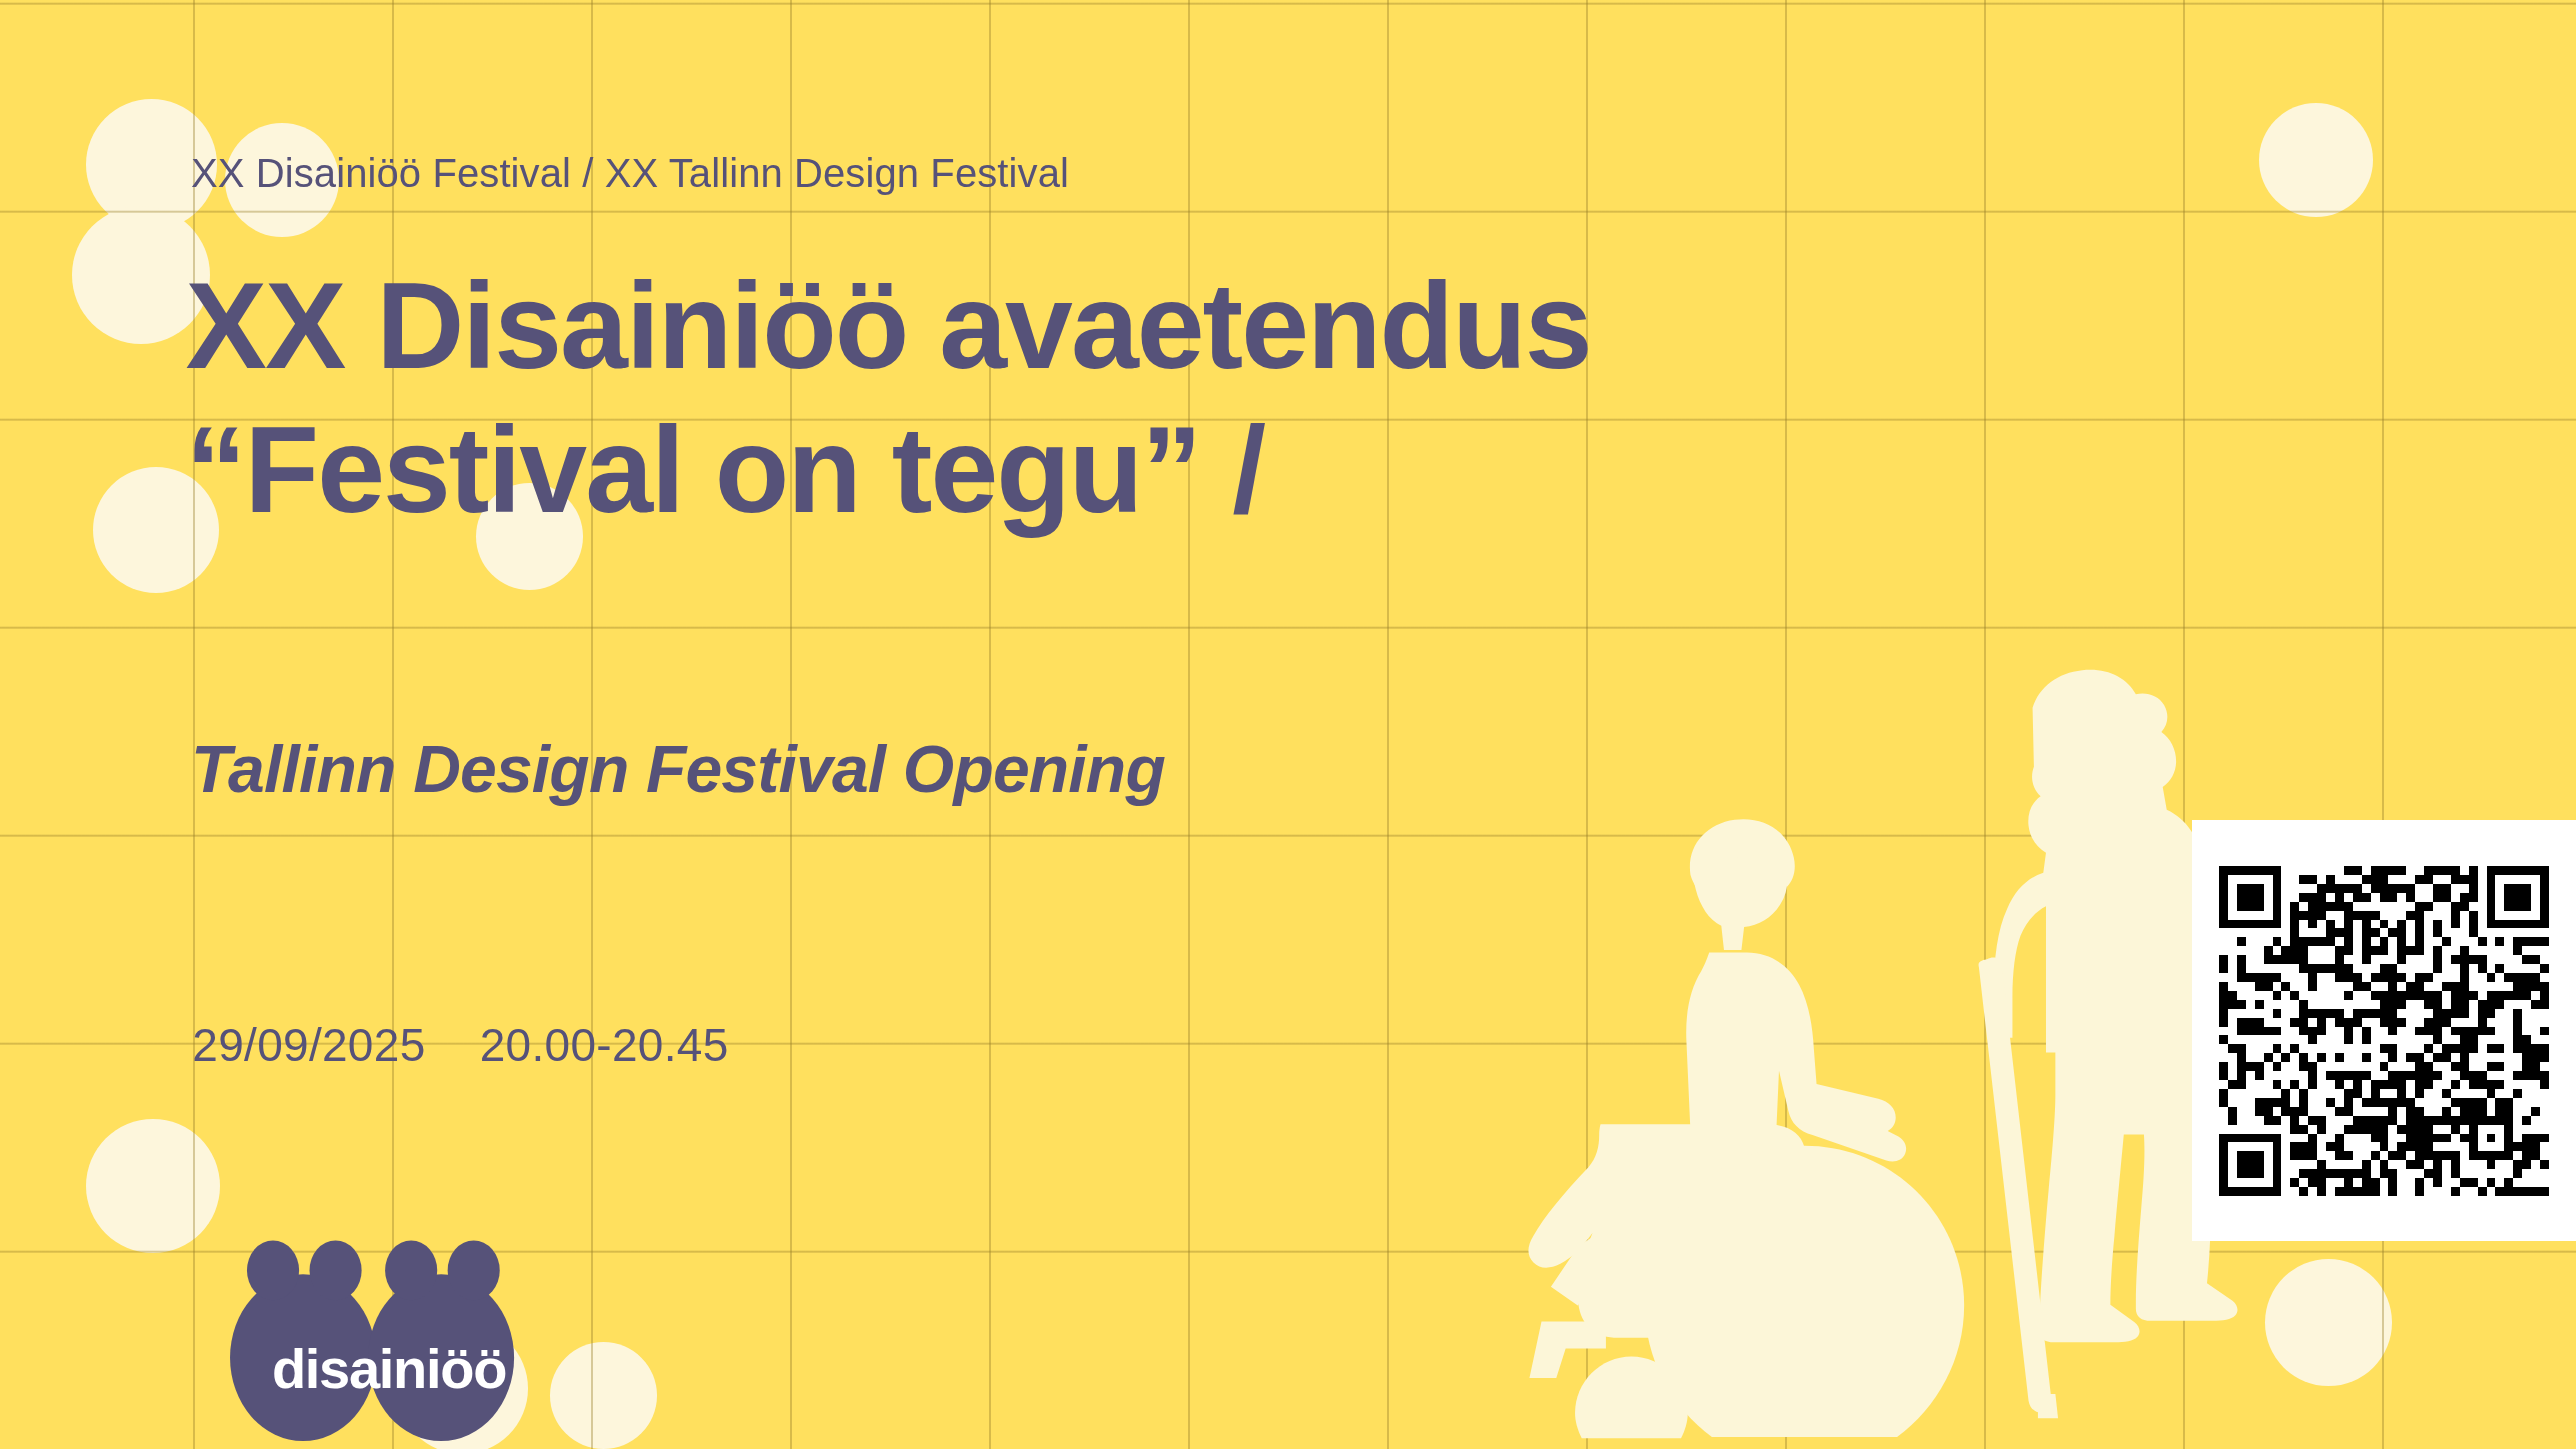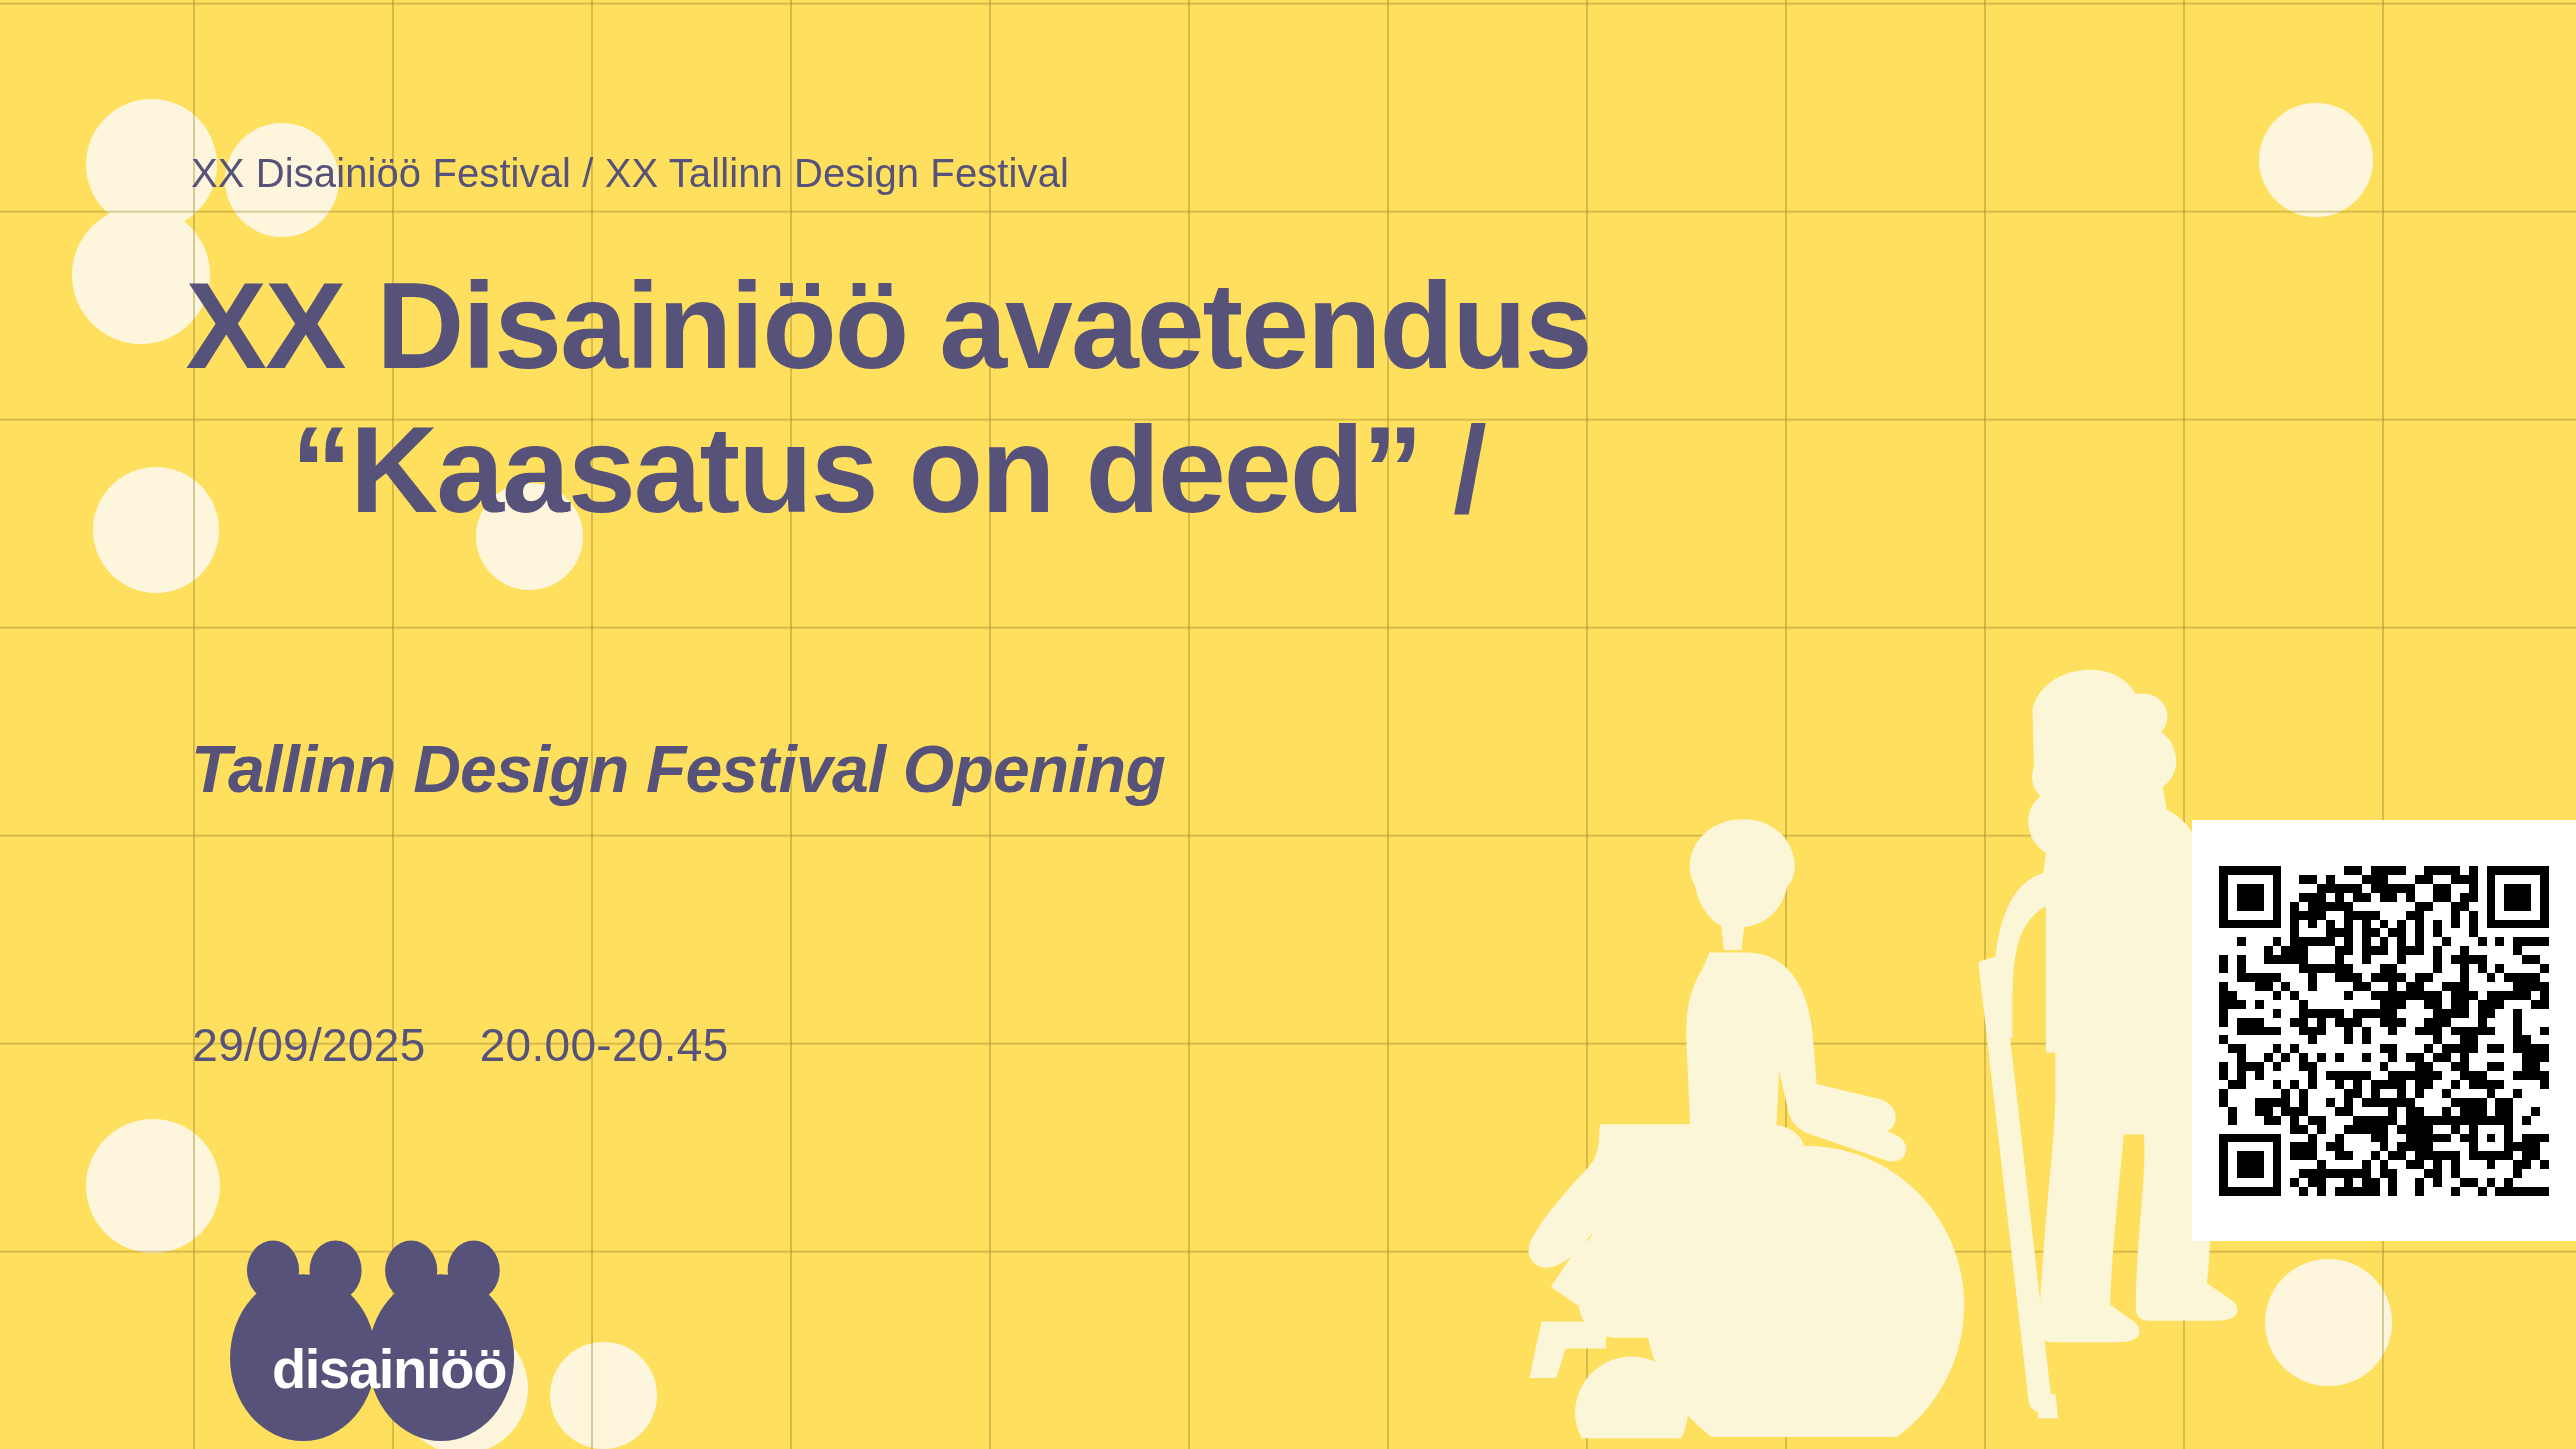--- a/index.html
+++ b/index.html
@@ -62,21 +62,21 @@
   #kicker {
     position:absolute; top:151px; left:0;
     font-size:40px; font-weight:400; letter-spacing:0.1px;
     white-space:nowrap;
   }
   #headline {
     position:absolute; top:255px; left:-5.4px;
     font-size:122px; font-weight:700; line-height:1.18;
     letter-spacing:-2px; white-space:nowrap;
   }
-  #headline .hl-line { display:block;text-align:center; }
+  #headline .hl-line { display:block; }
   #subhead {
     position:absolute; top:731px; left:0;
     font-size:66px; font-weight:700; line-height:1.18;
     letter-spacing:-0.8px; white-space:nowrap;
   }
   #subhead .sh-line { display:block;font-style:italic; }
   #datetime {
     position:absolute; top:1018px; left:1.3px;
     font-size:46px; font-weight:400; letter-spacing:0.3px;
     white-space:nowrap;
@@ -266,21 +266,21 @@
       </g>
   </svg>
 </div>
 
 <div id="content">
 
   <div id="kicker">XX Disainiöö Festival / XX Tallinn Design Festival</div>
 
   <div id="headline">
     <span class="hl-line">XX Disainiöö avaetendus</span>
-    <span class="hl-line">“Kaasatus on deed” /</span>
+    <span class="hl-line">“Festival on tegu” /</span>
   </div>
 
   <div id="subhead">
     <span class="sh-line">Tallinn Design Festival Opening</span>
   </div>
 
   <div id="datetime">
     <span>29/09/2025</span>
     <span class="gap"></span>
     <span>20.00-20.45</span>

